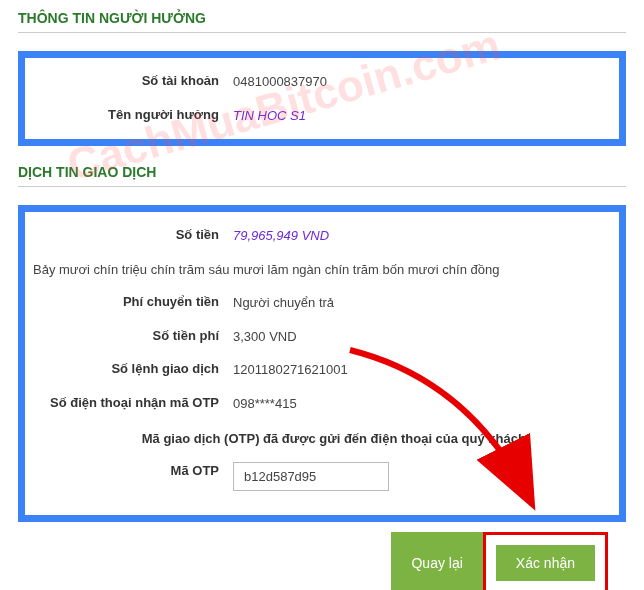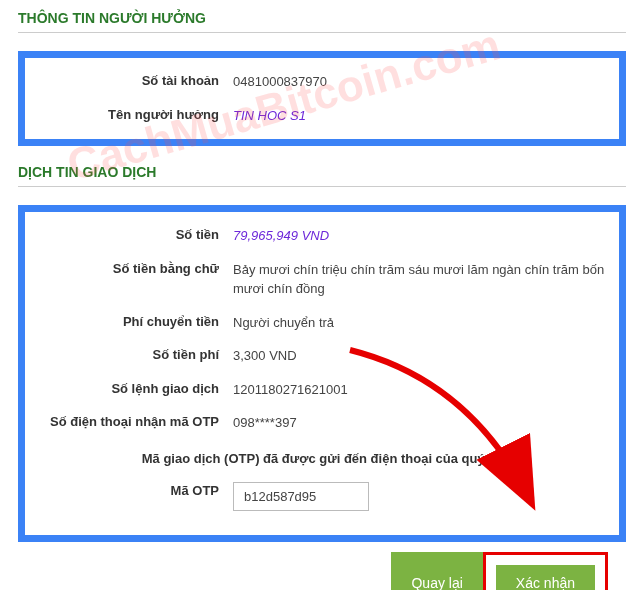--- a/index.html
+++ b/index.html
@@ -64,21 +64,21 @@
       text-align: center;
       font-weight: bold;
       margin: 18px 0 16px 0;
       color: #333;
       padding-left: 28px;
     }
     .otp-input {
       border: 1px solid #bbb;
       padding: 6px 10px;
       font-size: 13px;
-      width: 136px;
+      width: 156px;
       color: #444;
     }
     .buttons {
       display: flex;
       justify-content: flex-end;
       padding-right: 18px;
     }
     .btn {
       background: #7cb342;
       color: #fff;
@@ -134,38 +134,37 @@
 </div>
 
 <div class="section-title">DỊCH TIN GIAO DỊCH</div>
 
 <div class="panel panel-last">
   <div class="row">
     <div class="label-col">Số tiền</div>
     <div class="value-col value-red">79,965,949 VND</div>
   </div>
   <div class="row">
-    <div class="label-col">Số tiền bằng chữ</div>
     <div class="value-col">Bảy mươi chín triệu chín trăm sáu mươi lăm ngàn chín trăm bốn mươi chín đồng</div>
   </div>
   <div class="row">
     <div class="label-col">Phí chuyển tiền</div>
     <div class="value-col">Người chuyển trả</div>
   </div>
   <div class="row">
     <div class="label-col">Số tiền phí</div>
     <div class="value-col">3,300 VND</div>
   </div>
   <div class="row">
     <div class="label-col">Số lệnh giao dịch</div>
     <div class="value-col">1201180271621001</div>
   </div>
   <div class="row">
     <div class="label-col">Số điện thoại nhận mã OTP</div>
-    <div class="value-col">098****397</div>
+    <div class="value-col">098****415</div>
   </div>
 
   <div class="notice">Mã giao dịch (OTP) đã được gửi đến điện thoại của quý khách!</div>
 
   <div class="row">
     <div class="label-col">Mã OTP</div>
     <div class="value-col">
       <input type="text" class="otp-input" value="b12d587d95" style="">
     </div>
   </div>

